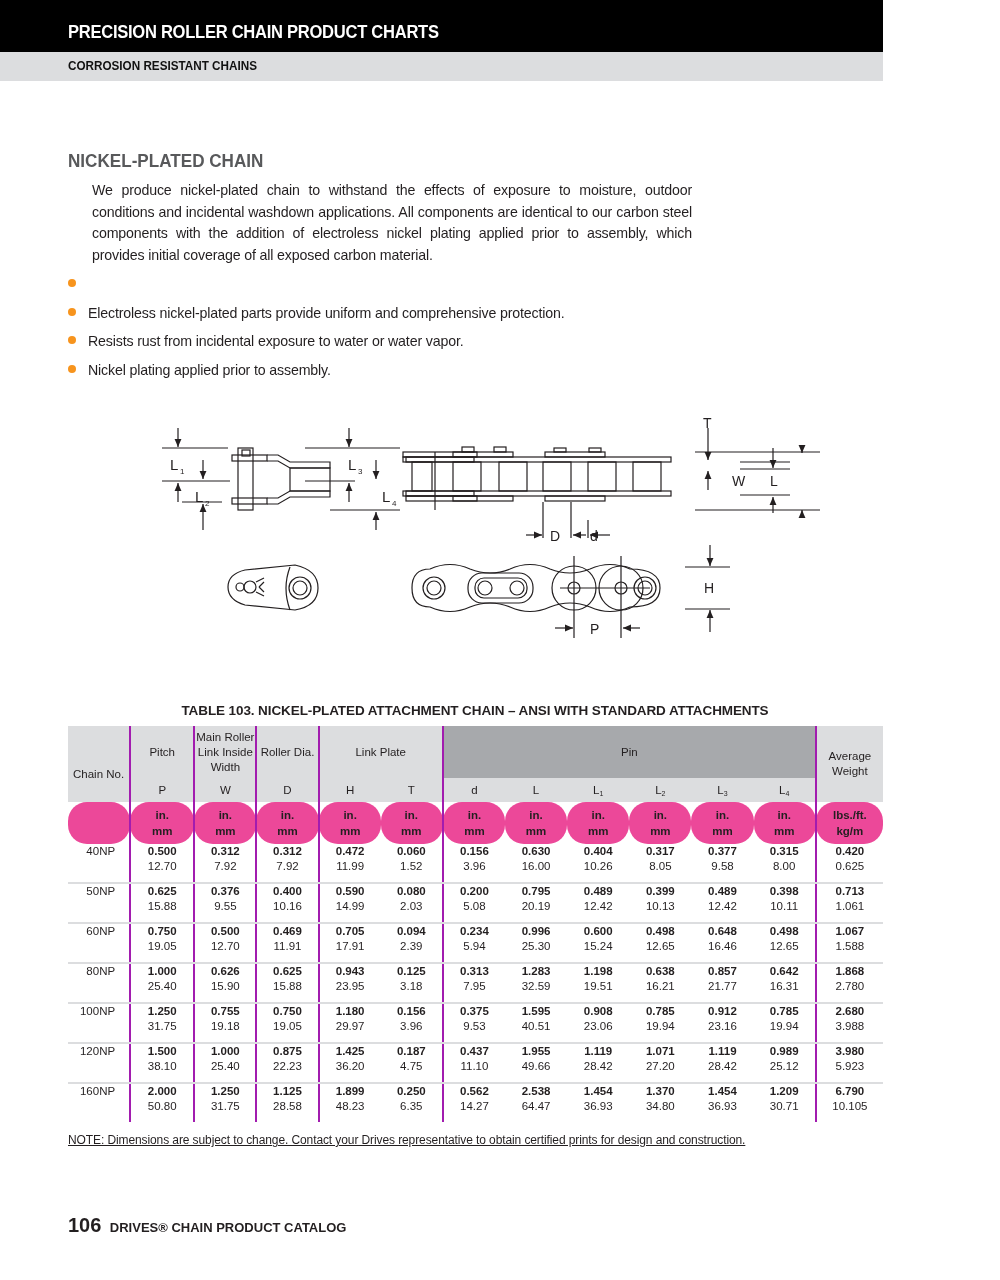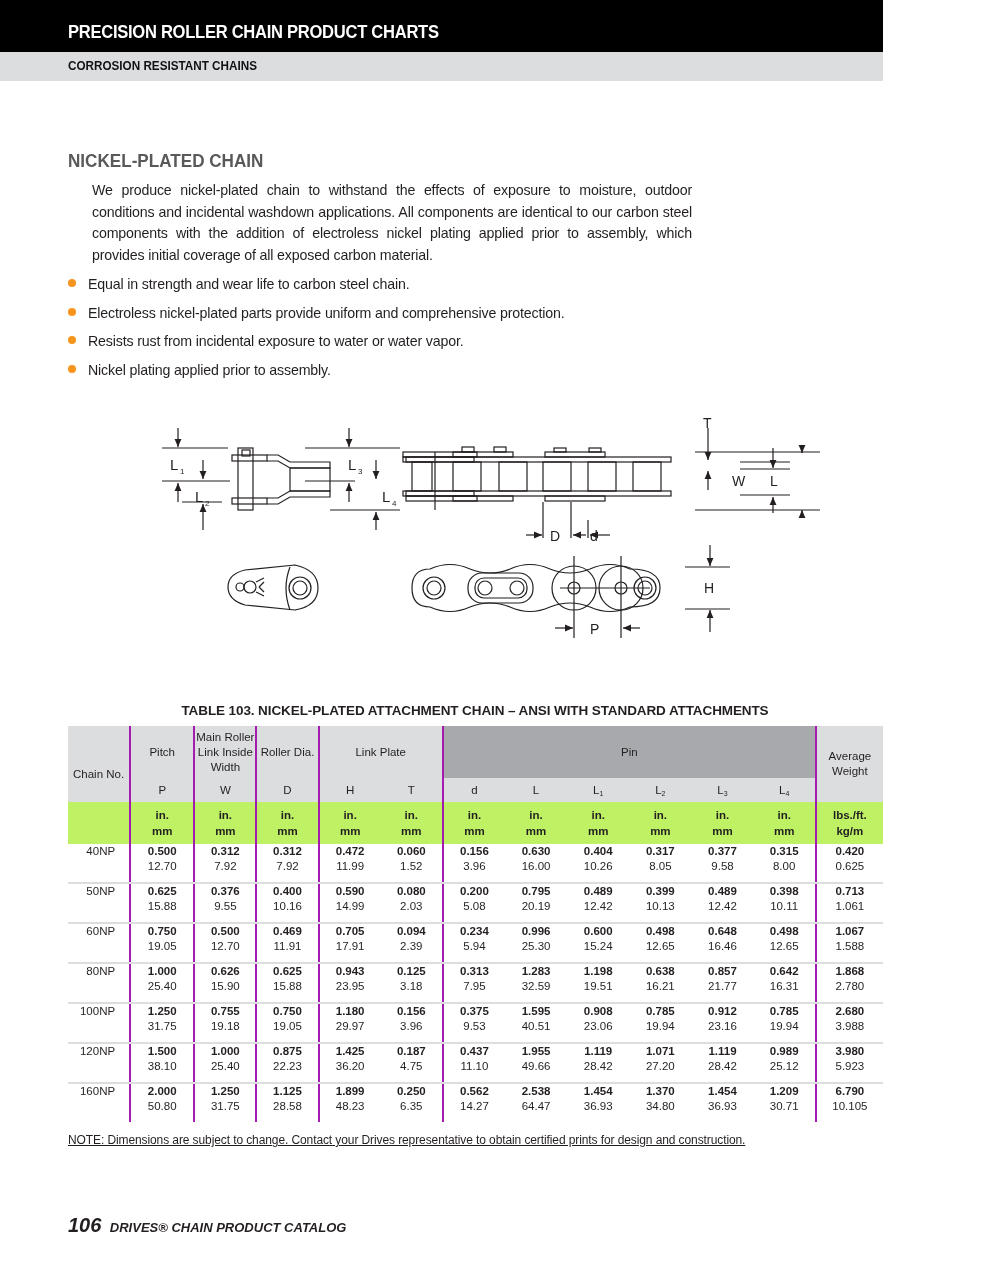--- a/index.html
+++ b/index.html
@@ -27,50 +27,50 @@
   .diagram { position:absolute; left:150px; top:410px; width:670px; height:240px; }
 
   
   .tbl-title { position:absolute; left:0; width:950px; top:703px; text-align:center; font-size:13.5px; font-weight:bold;
                letter-spacing:-0.1px; }
   .tbl-wrap { position:absolute; left:68px; top:726px; width:815px; }
   table.data { border-collapse:collapse; width:815px; table-layout:fixed; font-size:11.5px; }
   table.data th, table.data td { text-align:center; padding:0; }
   .h-light { background:#dcdddf; font-weight:normal; color:#231f20; }
   .h-dark { background:#a7a9ac; font-weight:normal; color:#231f20; }
-  .h-units { background:#bef264; color:#231f20; }
+  .h-units { background:#ec4899; color:#231f20;border-radius:19px; }
   .vline { border-left:2px solid #a21caf;margin-left:16px; }
   .row-top th, .row-top td { height:52px; vertical-align:middle; line-height:15px; }
   .row-sym th { height:24px; }
   .row-units th { height:42px; line-height:16px; }
   .row-units b { font-weight:bold; }
   tbody td { height:38px; vertical-align:top; padding-top:7px; line-height:15px; border-bottom:2px solid #dcdddf; }
   tbody tr:last-child td { border-bottom:none; }
   tbody td b { font-weight:bold; display:block; }
   tbody td span { display:block; }
   .cn { text-align:right !important; padding-right:14px !important; }
 
   .note { position:absolute; left:68px; top:1133px; font-size:12px; letter-spacing:-0.1px;text-decoration:underline; }
-  .footer { position:absolute; left:68px; top:1214px; white-space:nowrap;font-style:italic; }
+  .footer { position:absolute; left:68px; top:1214px; white-space:nowrap; }
   .footer .pg { font-size:20px; font-weight:bold; }
   .footer .cat { font-size:13px; font-weight:bold; margin-left:4px; }
   sub.s { font-size:7px; vertical-align:-2px; }
 </style>
 </head>
 <body>
 
 <div class="hdr-black"></div>
 <div class="hdr-title">PRECISION ROLLER CHAIN PRODUCT CHARTS</div>
 <div class="hdr-gray"></div>
 <div class="hdr-sub">CORROSION RESISTANT CHAINS</div>
 
 <div class="sec-title">NICKEL-PLATED CHAIN</div>
 <div class="intro">We produce nickel-plated chain to withstand the effects of exposure to moisture, outdoor conditions and incidental washdown applications. All components are identical to our carbon steel components with the addition of electroless nickel plating applied prior to assembly, which provides initial coverage of all exposed carbon material.</div>
 <ul class="bullets">
-  <li><span class="dot"></span><span>Equal in strength and wear life to carbon steel chain.</span></li>
+  <li><span class="dot"></span></li>
   <li><span class="dot"></span><span>Electroless nickel-plated parts provide uniform and comprehensive protection.</span></li>
   <li><span class="dot"></span><span>Resists rust from incidental exposure to water or water vapor.</span></li>
   <li><span class="dot"></span><span>Nickel plating applied prior to assembly.</span></li>
 </ul>
 
 <svg class="diagram" viewBox="0 0 670 240" xmlns="http://www.w3.org/2000/svg" fill="none" stroke="#231f20" stroke-width="1.2" font-family="Liberation Sans, sans-serif">
   <defs>
     <marker id="ar" markerWidth="8" markerHeight="8" refX="7" refY="4" orient="auto">
       <path d="M0,1 L7,4 L0,7 Z" fill="#231f20" stroke="none"></path>
     </marker>

